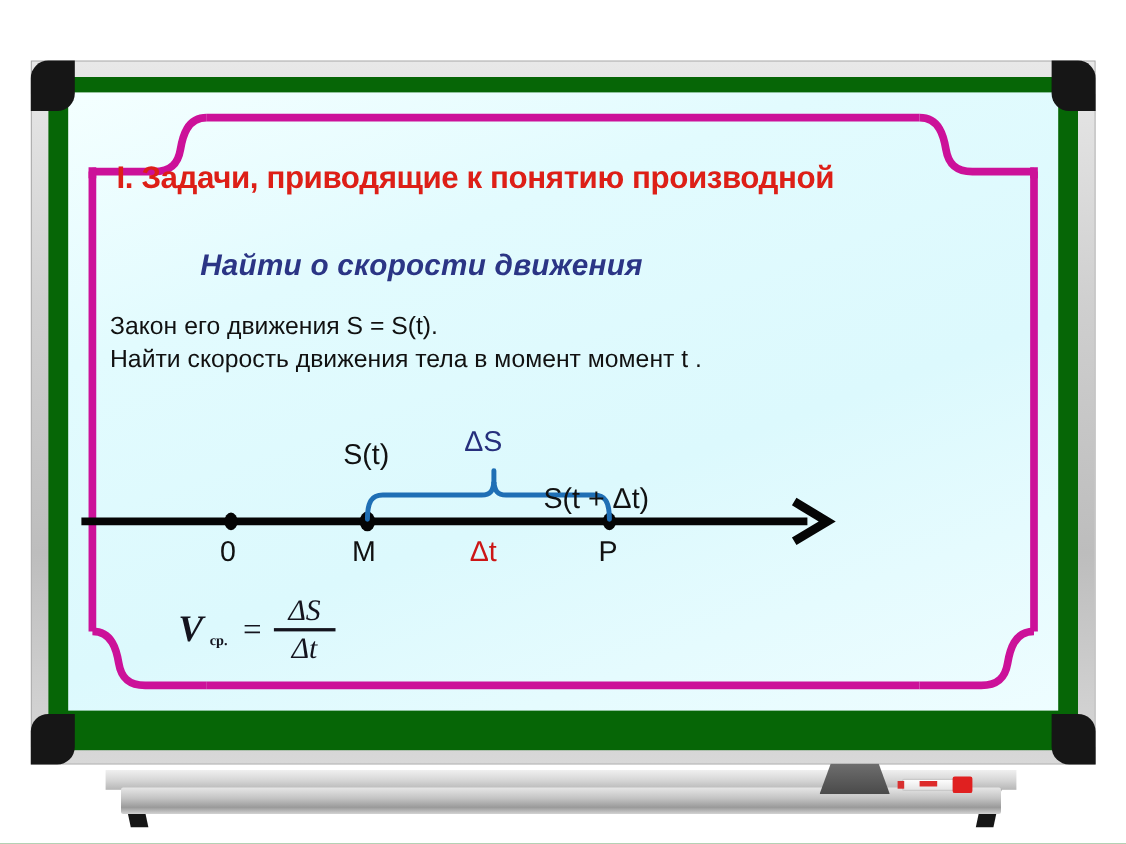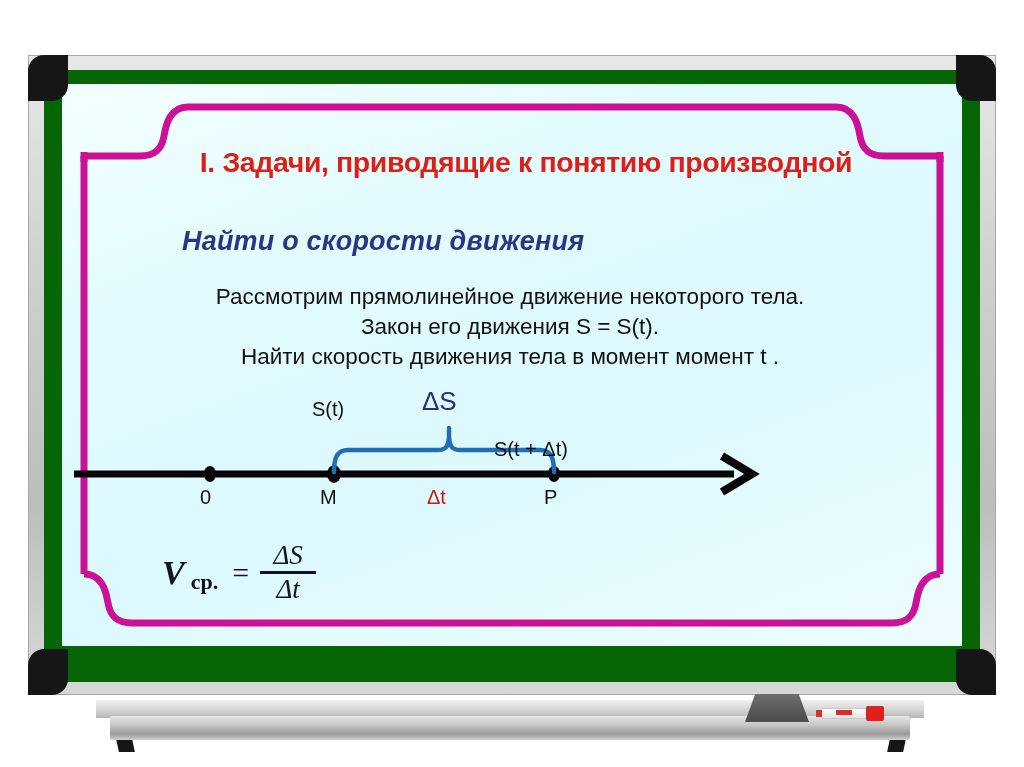--- a/index.html
+++ b/index.html
@@ -6,21 +6,21 @@
   html,body{margin:0;padding:0;}
   body{
     width:1024px;height:767px;
     background:#ffffff;
     font-family:"Liberation Sans", sans-serif;
     overflow:hidden;
     position:relative;
   }
 
   
-  #board-assembly{position:absolute;left:0;top:0;width:1024px;height:767px;text-align:center;}
+  #board-assembly{position:absolute;left:0;top:0;width:1024px;height:767px;}
 
   
   .frame-outer{
     position:absolute;left:28px;top:55px;width:968px;height:640px;
     background:linear-gradient(180deg,#e8e8e8 0%,#cfcfcf 35%,#bdbdbd 70%,#d8d8d8 100%);
     border:1px solid #a8a8a8;
     box-sizing:border-box;
   }
 
   
@@ -67,36 +67,36 @@
   }
   .body-block{
     position:absolute;left:38px;top:198px;width:820px;
     color:#111111;font-size:22.5px;line-height:30px;
   }
   .body-block div{white-space:nowrap;}
 
   
   .diagram{position:absolute;left:0px;top:308px;width:900px;height:140px;}
   .diagram svg{position:absolute;left:0;top:0;}
-  .dlabel{position:absolute;white-space:nowrap;font-size:20px;color:#111;}
+  .dlabel{position:absolute;white-space:nowrap;font-size:26px;color:#111;}
   .dlabel.blue{color:#262f7c;}
   .dlabel.red{color:#cc1616;}
 
   
   .formula-row{position:absolute;left:40px;top:452px;width:830px;height:90px;}
   .formula{
     position:absolute;left:60px;top:6px;
     font-family:"Liberation Serif", serif;
     font-style:italic;color:#14141e;
     display:flex;align-items:center;gap:9px;
     font-size:30px;
   }
   .formula .vlet{font-size:34px;font-weight:bold;position:relative;}
   .formula .vsub{
-    font-size:22px;font-style:normal;font-weight:bold;
+    font-size:13px;font-style:normal;font-weight:bold;
     position:relative;top:9px;left:-3px;
     font-family:"Liberation Serif", serif;
   }
   .formula .eq{font-style:normal;font-size:30px;padding:0 2px;}
   .frac{display:inline-flex;flex-direction:column;align-items:center;line-height:1;}
   .frac .num{font-size:27px;padding:0 6px 2px;}
   .frac .bar{width:100%;min-width:56px;height:3px;background:#14141e;}
   .frac .den{font-size:27px;padding:2px 6px 0;}
 
   .formula-text{
@@ -177,21 +177,20 @@
       </g>
     </svg>
 
     <div class="content">
 
       <div class="slide-title">I. Задачи, приводящие к понятию производной</div>
 
       <div class="slide-subtitle">Найти о скорости движения</div>
 
       <div class="body-block">
-        <div>Рассмотрим прямолинейное движение некоторого тела.</div>
         <div>Закон его движения S = S(t).</div>
         <div>Найти скорость движения тела в момент момент t .</div>
       </div>
 
       <div class="diagram">
         <svg width="900" height="140" viewBox="0 0 900 140">
 
           <line x1="12" y1="82" x2="672" y2="82" stroke="#050505" stroke-width="7"></line>
 
           <path d="M660 64 L690 82 L660 100" fill="none" stroke="#050505" stroke-width="8" stroke-linecap="butt"></path>

